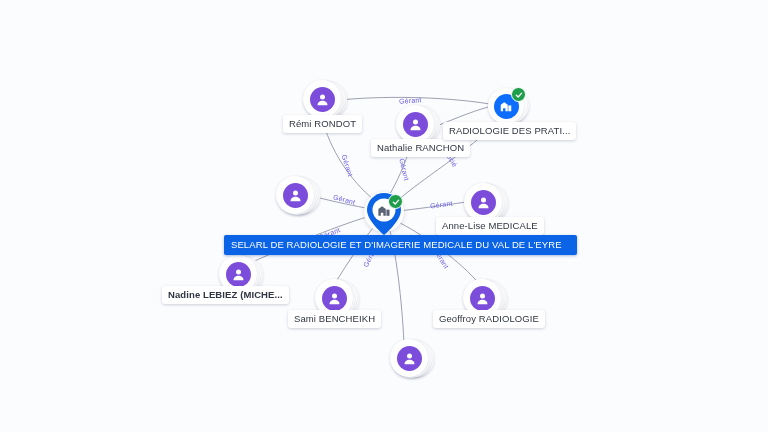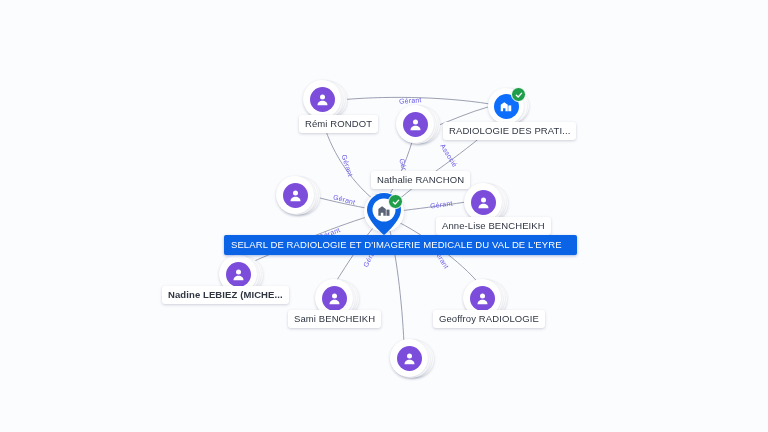--- a/index.html
+++ b/index.html
@@ -208,36 +208,36 @@
     <div class="stack s1"></div>
     <div class="node-face">
       <div class="avatar">
         <svg width="15" height="15" viewBox="0 0 24 24" fill="#ffffff">
           <circle cx="12" cy="8" r="4"></circle>
           <path d="M4 21c0-4.4 3.6-7 8-7s8 2.6 8 7z"></path>
         </svg>
       </div>
     </div>
   </div>
-  <div class="node-label" style="left:299px; top:115px;">Rémi RONDOT</div>
+  <div class="node-label" style="left:283px; top:115px;">Rémi RONDOT</div>
 
   <div class="node" style="left:396px; top:105px;">
     <div class="stack s3"></div>
     <div class="stack s2"></div>
     <div class="stack s1"></div>
     <div class="node-face">
       <div class="avatar">
         <svg width="15" height="15" viewBox="0 0 24 24" fill="#ffffff">
           <circle cx="12" cy="8" r="4"></circle>
           <path d="M4 21c0-4.4 3.6-7 8-7s8 2.6 8 7z"></path>
         </svg>
       </div>
     </div>
   </div>
-  <div class="node-label" style="left:371px; top:139px;margin-top:32px;">Nathalie RANCHON</div>
+  <div class="node-label" style="left:371px; top:139px;">Nathalie RANCHON</div>
 
   <div class="grp-node" style="left:488px; top:88px;">
     <div class="stack s3" style="width:34px;height:34px;left:7px;top:1px;"></div>
     <div class="stack s2" style="width:35px;height:35px;left:4px;top:1px;"></div>
     <div class="grp-face">
       <div class="grp-inner">
         <svg width="14" height="14" viewBox="0 0 24 24" fill="#ffffff">
           <path d="M3 21V10l6-4.5L15 10v11h-4v-5H7v5z"></path>
           <path d="M16 21V11h5v10z"></path>
         </svg>
@@ -271,21 +271,21 @@
     <div class="stack s1"></div>
     <div class="node-face">
       <div class="avatar">
         <svg width="15" height="15" viewBox="0 0 24 24" fill="#ffffff">
           <circle cx="12" cy="8" r="4"></circle>
           <path d="M4 21c0-4.4 3.6-7 8-7s8 2.6 8 7z"></path>
         </svg>
       </div>
     </div>
   </div>
-  <div class="node-label" style="left:436px; top:217px;">Anne-Lise BENCHEIKH</div>
+  <div class="node-label" style="left:436px; top:217px;">Anne-Lise MEDICALE</div>
 
   <div class="node" style="left:219px; top:255px;">
     <div class="stack s3"></div>
     <div class="stack s2"></div>
     <div class="stack s1"></div>
     <div class="node-face">
       <div class="avatar">
         <svg width="15" height="15" viewBox="0 0 24 24" fill="#ffffff">
           <circle cx="12" cy="8" r="4"></circle>
           <path d="M4 21c0-4.4 3.6-7 8-7s8 2.6 8 7z"></path>

